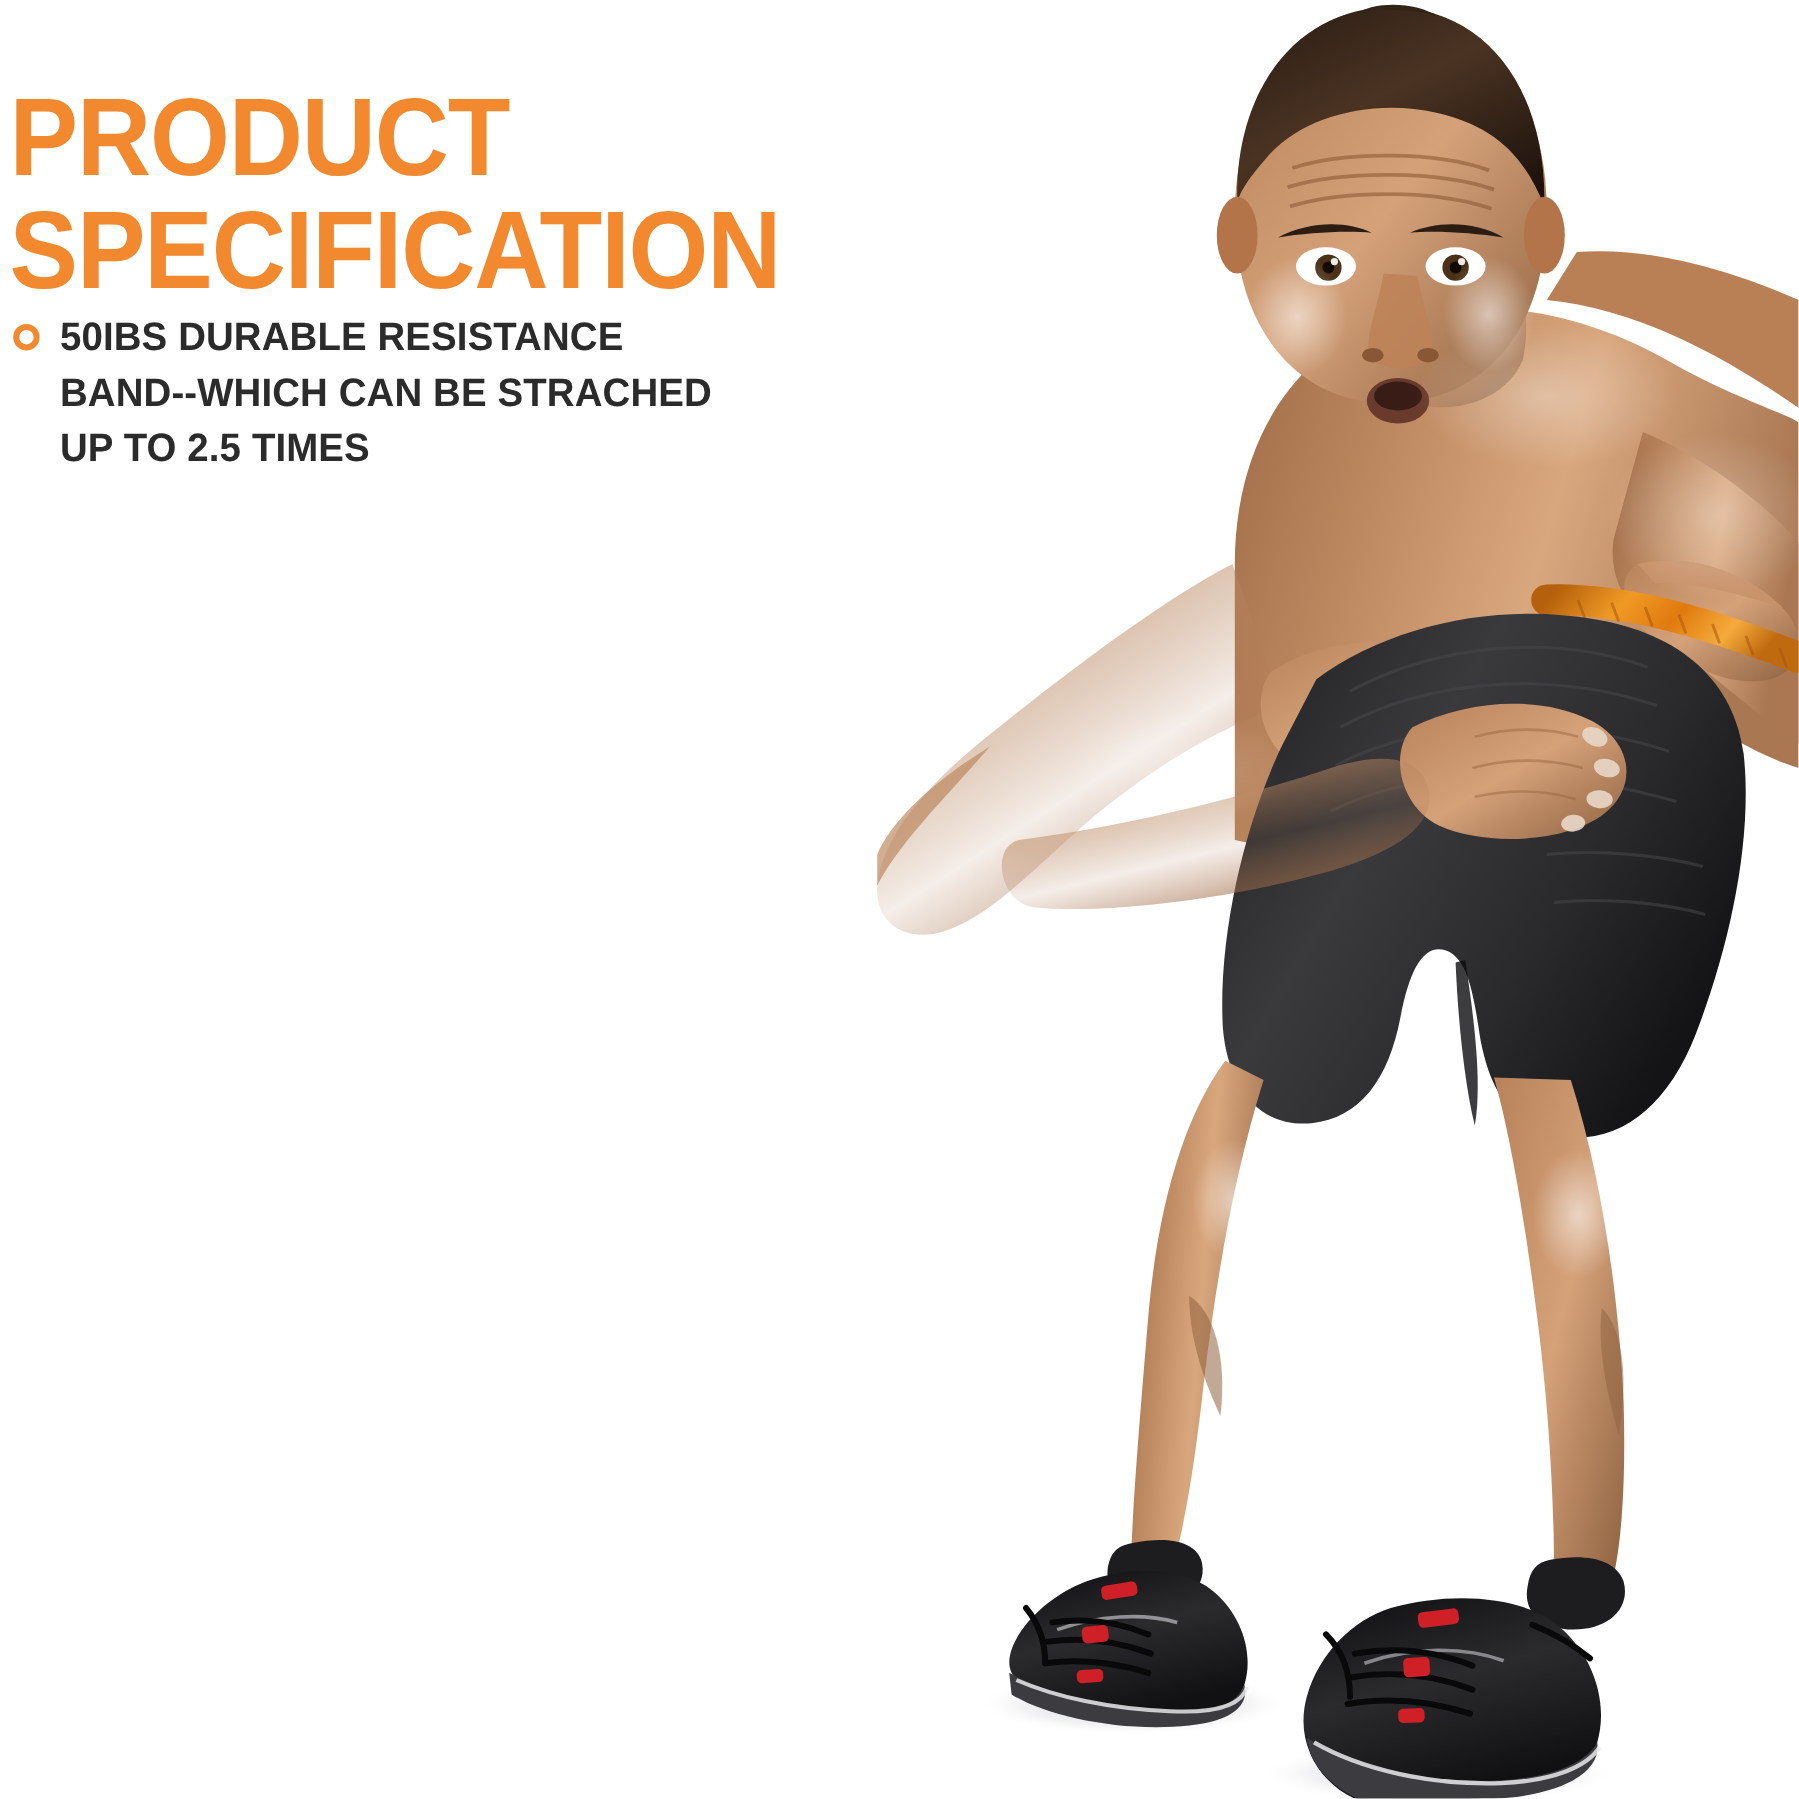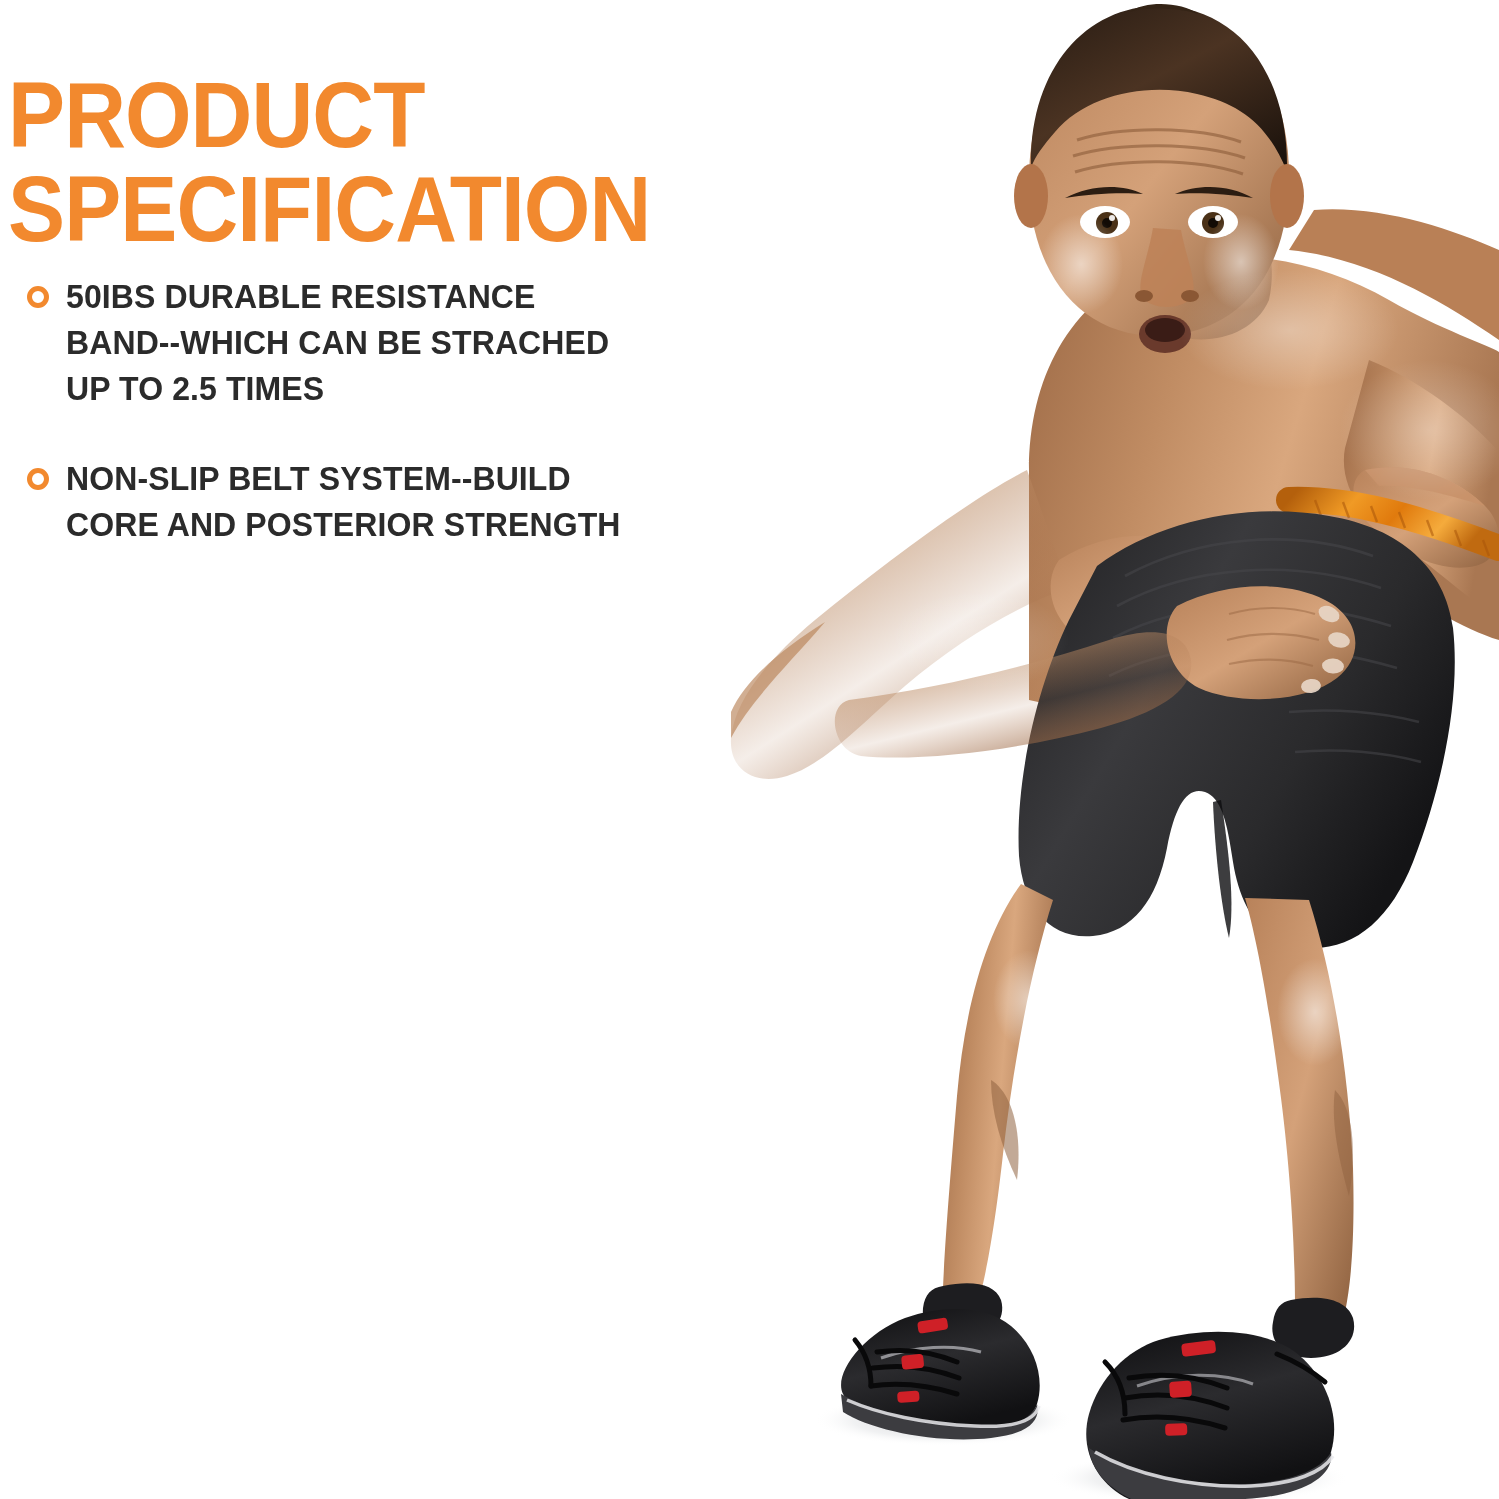--- a/index.html
+++ b/index.html
@@ -335,35 +335,30 @@
       <ellipse cx="700" cy="430" rx="90" ry="70" fill="url(#hl)" opacity="0.55"></ellipse>
       <ellipse cx="250" cy="640" rx="90" ry="50" fill="url(#hl)" opacity="0.4"></ellipse>
     </svg>
   </div>
 
   <div id="text-panel">
 
     <h1 id="spec-title">PRODUCT
 SPECIFICATION</h1>
 
-    <ul id="spec-list" style="list-style:none;margin:16px;padding:0;">
+    <ul id="spec-list" style="list-style:none;margin:0;padding:0;">
 
       <li class="spec-item">
         <span class="bullet-ring"></span>
         <span class="spec-text">50IBS DURABLE RESISTANCE
 BAND--WHICH CAN BE STRACHED
 UP TO 2.5 TIMES</span>
       </li>
 
 
 
 
-      <li class="spec-item">
-        <span class="bullet-ring"></span>
-        <span class="spec-text">NON-SLIP BELT SYSTEM--BUILD
-CORE AND POSTERIOR STRENGTH</span>
-      </li>
 
 
     </ul>
   </div>
 
 </div>
 
 </body></html>

